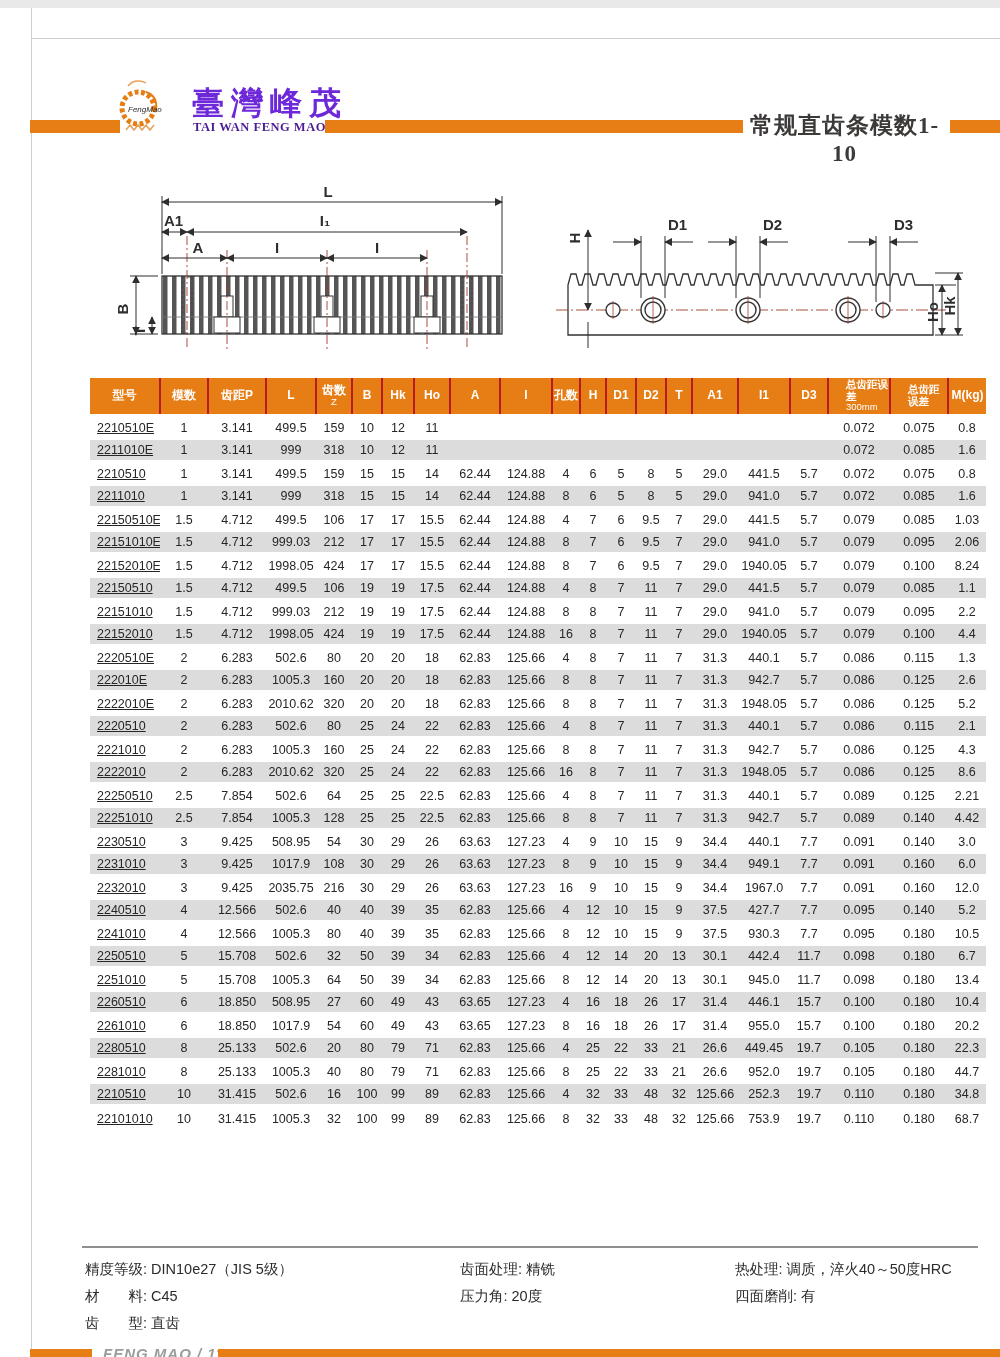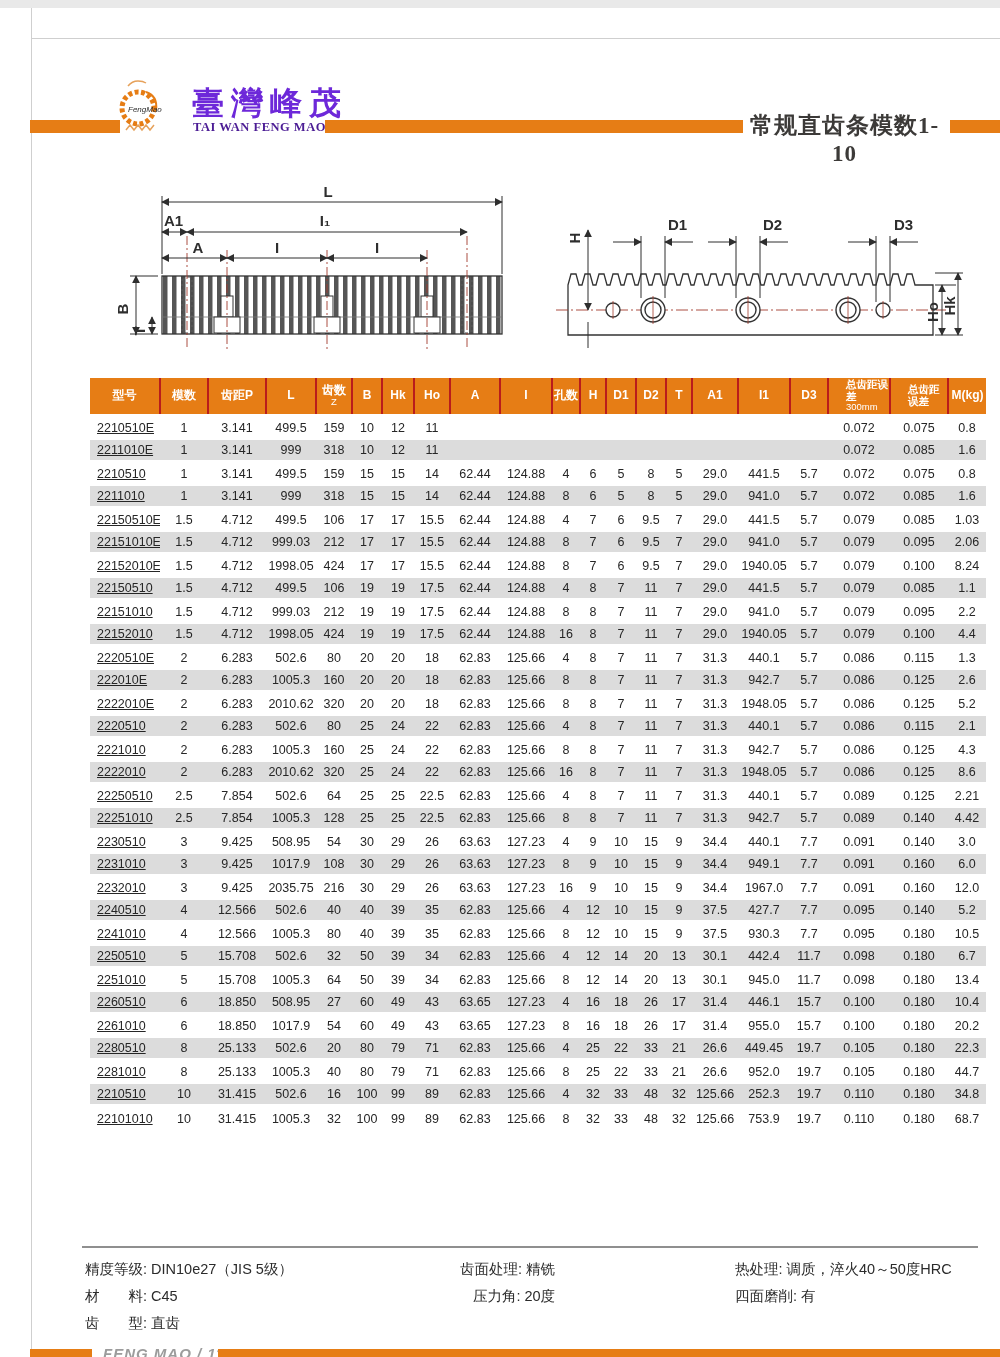--- a/index.html
+++ b/index.html
@@ -38,21 +38,21 @@
   .spec-table td:first-child { text-align:left; padding-left:7px;text-decoration:underline; }
   .spec-table tr.alt td { background:#dcdcdc; }
   .spec-table tr.head-row th { border-top:none; }
   .spec-table tr.pair-start td { border-top:5px solid #fff; }
   .spec-table tr:first-child td { border-top:4px solid #fff; }
 
   
   .notes-rule { position:absolute; left:82px; top:1238px; width:896px; height:2px; background:#8f8f8f; }
   .notes { position:absolute; top:1248px; font-size:14.5px; color:#2b2b2b; line-height:27px; font-weight:500; }
   .notes-1 { left:85px; }
-  .notes-2 { left:460px;text-align:right; }
+  .notes-2 { left:460px; }
   .notes-3 { left:735px; }
 
   
   .foot-bar1 { position:absolute; left:30px; top:1341px; width:62px; height:11px; background:#e67d15; }
   .foot-bar2 { position:absolute; left:218px; top:1341px; width:782px; height:11px; background:#e67d15; }
   .foot-label { position:absolute; left:103px; top:1337px; font-size:15px; font-weight:bold; font-style:italic;
                 color:#9c9c9c; letter-spacing:1px; }
 </style>
 </head>
 <body>

